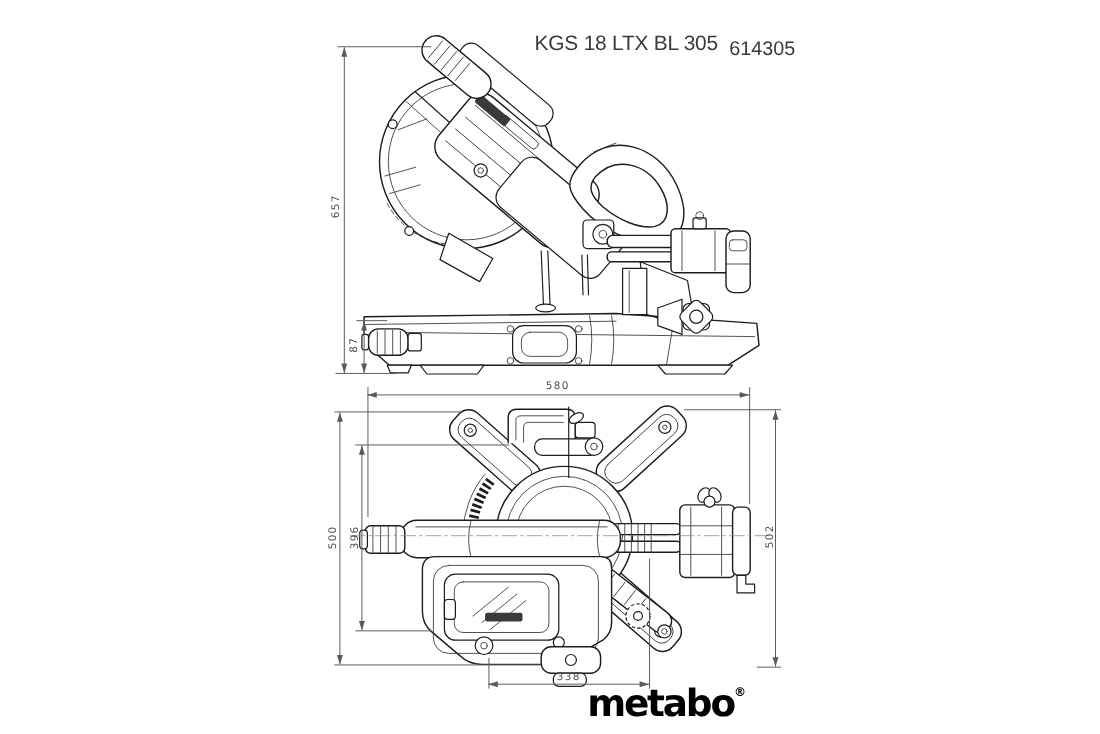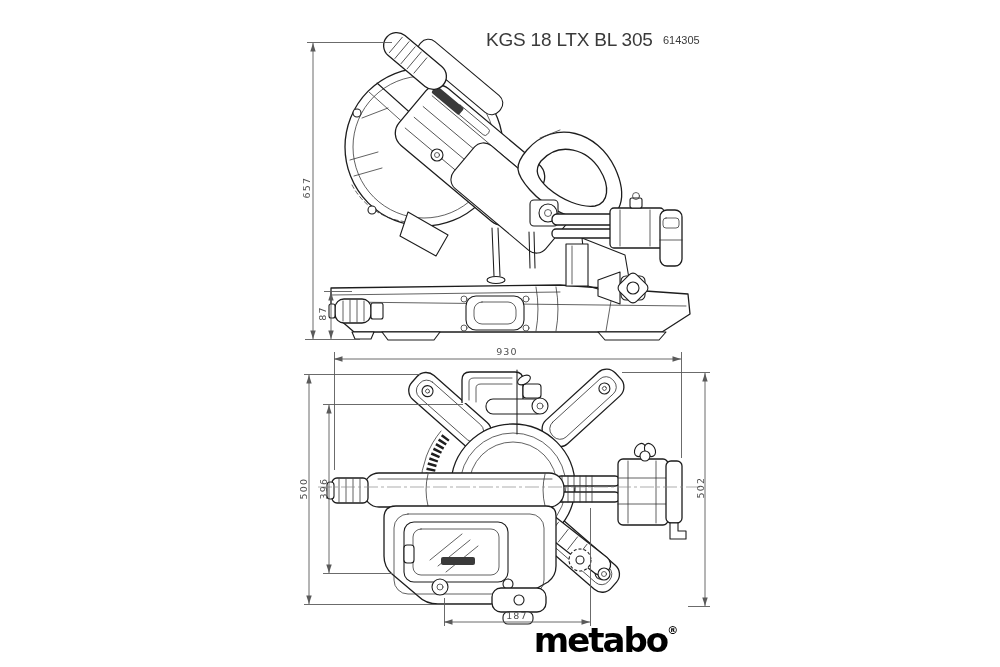--- a/index.html
+++ b/index.html
@@ -1,20 +1,20 @@
 <!DOCTYPE html>
 <html><head>
 <meta charset="utf-8">
 <style>
   html,body{margin:0;padding:0;background:#fff;}
   .page{position:relative;width:1000px;height:667px;background:#fff;overflow:hidden;
         font-family:"Liberation Sans",sans-serif;}
   .model{position:absolute;left:486px;top:29px;font-size:19px;letter-spacing:-0.2px;
          color:#3a3a3a;white-space:nowrap;}
-  .artno{position:absolute;left:663px;top:34px;font-size:11px;color:#3a3a3a;text-align:center;}
+  .artno{position:absolute;left:663px;top:34px;font-size:18px;color:#3a3a3a;text-align:center;}
   .dim{position:absolute;width:44px;text-align:center;font-size:9.5px;line-height:13px;
        letter-spacing:1.2px;color:#4f4f4f;font-family:"DejaVu Sans",sans-serif;}
   .dim.v{transform:rotate(-90deg);}
   .logo{position:absolute;left:500px;top:620px;width:212px;text-align:center;
         font-size:34px;font-weight:bold;letter-spacing:-2px;color:#000;
         font-family:"DejaVu Sans",sans-serif;}
   .logo .reg{font-size:11px;vertical-align:18px;letter-spacing:0;}
   svg{position:absolute;left:0;top:0;}
   .ol{fill:#fff;stroke:#1d1d1d;stroke-width:1.3;stroke-linejoin:round;}
   .ol2{fill:#fff;stroke:#1d1d1d;stroke-width:1.1;stroke-linejoin:round;}
@@ -337,21 +337,21 @@
         <line class="dimline" x1="590.5" y1="508" x2="590.5" y2="626"></line>
         <line class="dimline" x1="444" y1="622" x2="590" y2="622"></line>
         <path class="dimarrow" d="M444,622 l8.5,-2.7 v5.4 Z"></path>
         <path class="dimarrow" d="M590,622 l-8.5,-2.7 v5.4 Z"></path>
       </g>
     </g>
   </svg>
 
   <span class="dim v" style="left:284px;top:181px;">657</span>
   <span class="dim v" style="left:300px;top:307px;">87</span>
-  <span class="dim" style="left:485px;top:345px;">930</span>
+  <span class="dim" style="left:485px;top:345px;">580</span>
   <span class="dim v" style="left:281px;top:482px;">500</span>
   <span class="dim v" style="left:301px;top:482px;">396</span>
   <span class="dim v" style="left:678px;top:481px;">502</span>
-  <span class="dim" style="left:495px;top:609px;">187</span>
+  <span class="dim" style="left:495px;top:609px;">338</span>
 
   <div class="logo"><span>metabo</span><span class="reg">®</span></div>
 
 </div>
 
 </body></html>

